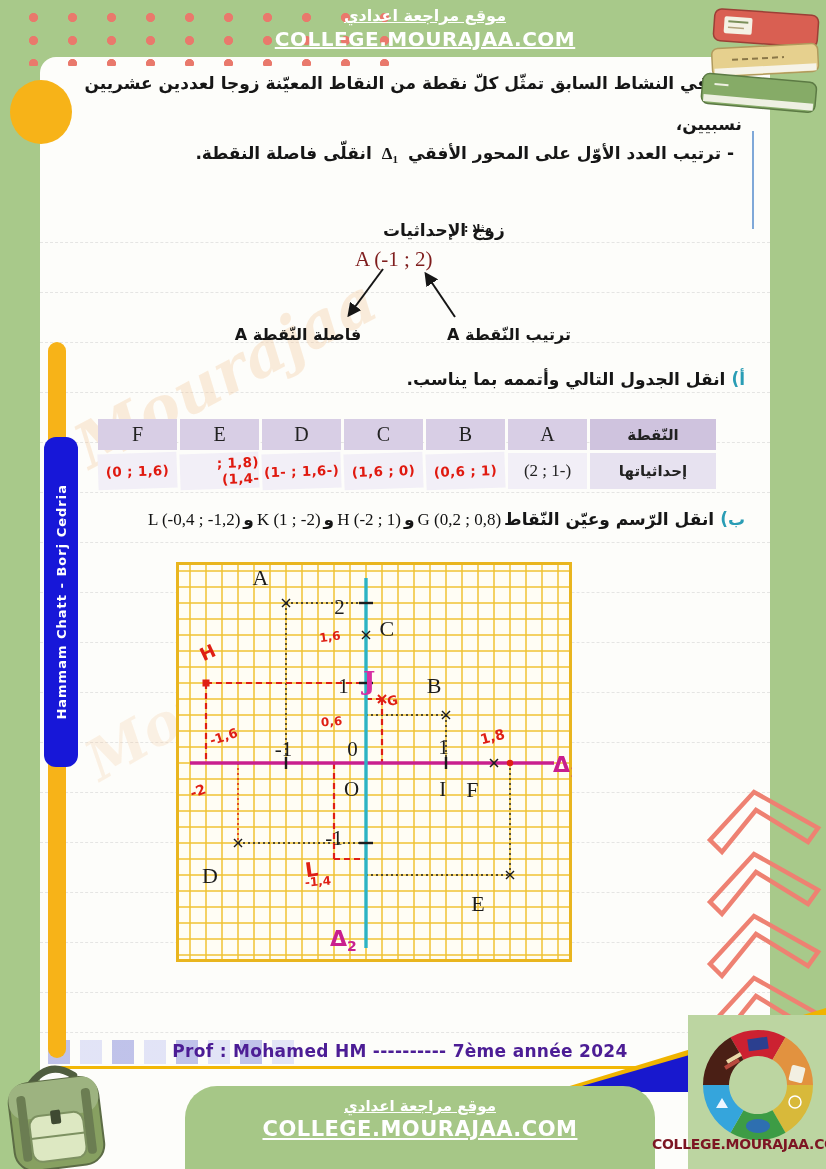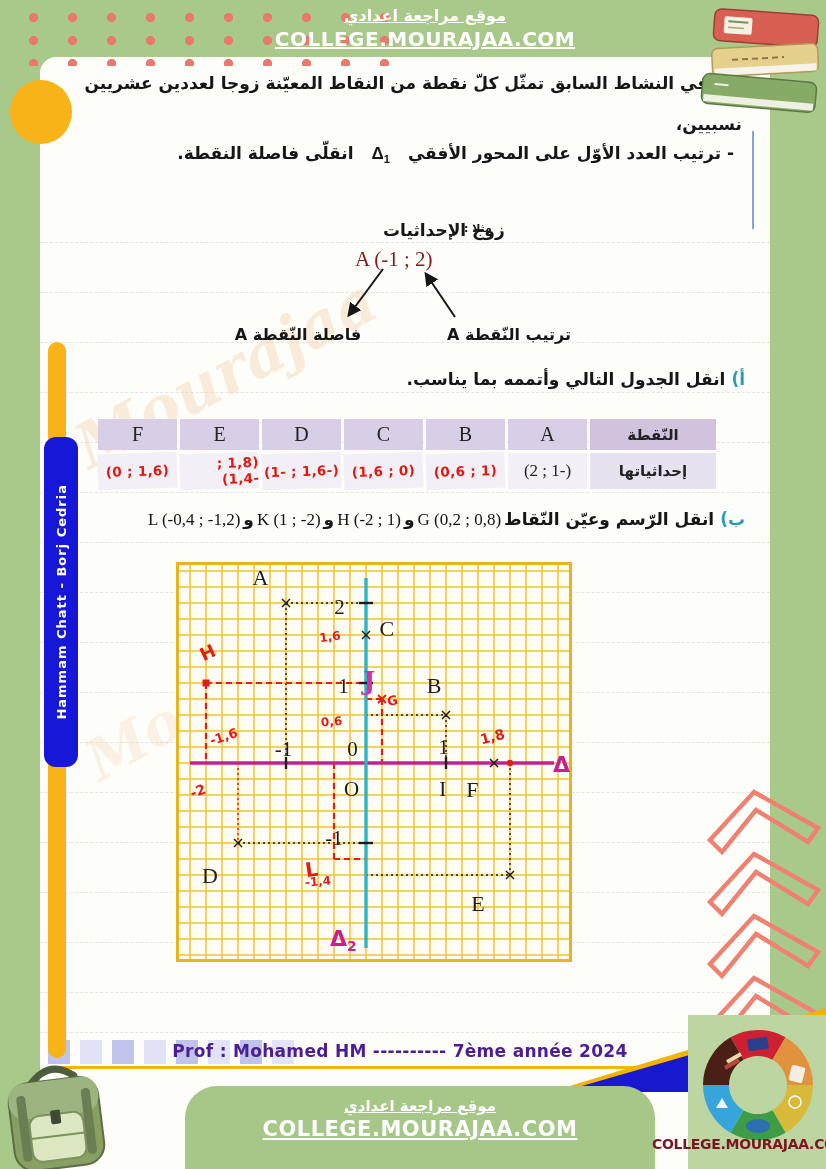--- a/index.html
+++ b/index.html
@@ -30,21 +30,21 @@
   .ribbon{position:absolute;left:44px;top:437px;width:34px;height:330px;background:#1717d8;border-radius:12px;z-index:4;
     display:flex;align-items:center;justify-content:center;}
   .ribbon span{writing-mode:vertical-rl;transform:rotate(180deg);color:#fff;font-weight:bold;font-size:13px;letter-spacing:1px;white-space:nowrap;}
 
   
   .content{position:absolute;inset:0;z-index:2;}
   .ar{direction:rtl;text-align:right;font-weight:bold;color:#161616;}
   .intro1{position:absolute;right:28px;top:16px;width:672px;font-size:17px;}
   .intro2{position:absolute;right:28px;top:57px;font-size:17px;}
   .bullet{position:absolute;right:36px;font-size:17px;white-space:nowrap;}
-  .bullet .delta{display:inline-block;margin:0 18px;font-family:Liberation Sans, sans-serif;}
+  .bullet .delta{display:inline-block;margin:0 10px;font-family:Liberation Serif, serif;}
   .bullet sub{font-size:11px;}
   .blue-rule{position:absolute;left:712px;top:74px;width:2px;height:98px;background:#7fa8d8;}
 
   .ex-label{position:absolute;left:424px;top:165px;font-size:11px;text-align:center;}
   .ex-title{position:absolute;left:300px;top:163px;font-size:17px;margin-left:43px;}
   .ex-pair{position:absolute;left:315px;top:190px;font-family:"Liberation Serif",serif;font-size:21px;color:#7f1d1d;}
   .ex-arrows{position:absolute;left:258px;top:206px;}
   .ex-left{position:absolute;left:258px;top:268px;transform:translateX(-50%);font-size:16px;white-space:nowrap;}
   .ex-right{position:absolute;left:469px;top:268px;transform:translateX(-50%);font-size:16px;white-space:nowrap;}
 

